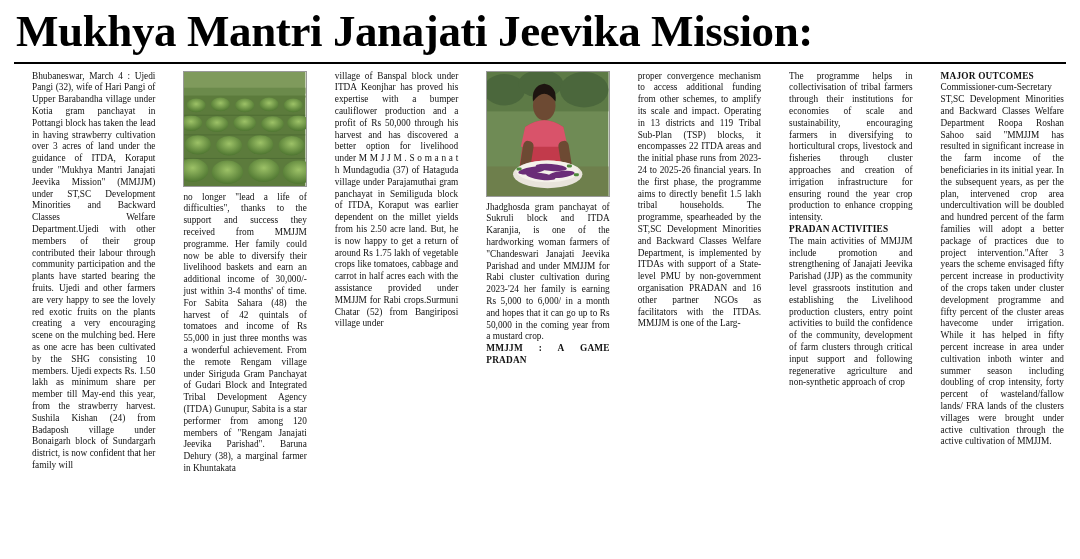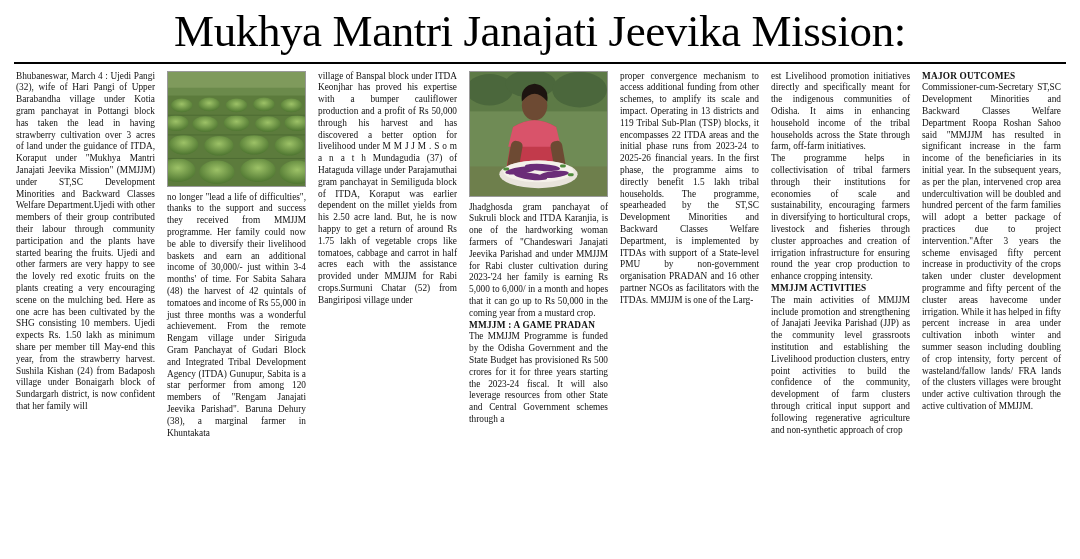--- a/index.html
+++ b/index.html
@@ -15,23 +15,23 @@
     color: #111;
     overflow: hidden;
   }
   .page {
     position: relative;
     width: 1080px;
     height: 559px;
     padding: 6px 10px 4px 10px;
   }
   .headline {
-    text-align: center;
+    text-align: left;
     font-family: "Liberation Serif", serif;
-    font-weight: normal;
+    font-weight: bold;
     font-size: 45px;
     line-height: 1.06;
     letter-spacing: -0.4px;
     color: #000;
     margin: 2px 0 4px 0;
     padding: 0 6px;
   }
   .headline .line2 { display: block; }
   .rule {
     border: none;
@@ -48,20 +48,21 @@
     width: 151px;
     padding: 0 6px;
     font-size: 9.3px;
     line-height: 1.27;
     text-align: justify;
     text-justify: inter-word;
     hyphens: auto;
     -webkit-hyphens: auto;
     overflow: hidden;
     height: 424px;
+    margin-left: 16px;
   }
   .col p { margin: 0; }
   .col p + p { margin-top: 0; text-indent: 0; }
   .photo-wrap {
     width: 100%;
     margin-bottom: 5px;
   }
   .photo {
     width: 100%;
     height: 116px;
@@ -172,31 +173,29 @@
           </g>
           <g fill="#4e8a3a">
             <rect x="34" y="97" width="6" height="3" rx="1.5"></rect>
             <rect x="92" y="94" width="6" height="3" rx="1.5"></rect>
             <rect x="100" y="103" width="6" height="3" rx="1.5"></rect>
           </g>
         </svg>
       </div>
       <p>Jhadghosda gram panchayat of Sukruli block and ITDA Karanjia, is one of the hardworking woman farmers of "Chandeswari Janajati Jeevika Parishad and under MMJJM for Rabi cluster cultivation during 2023-'24 her family is earning Rs 5,000 to 6,000/ in a month and hopes that it can go up to Rs 50,000 in the coming year from a mustard crop.</p>
       <p class="subhead">MMJJM : A GAME PRADAN</p>
-      <p>The MMJJM Programme is funded by the Odisha Government and the State Budget has provisioned Rs 500 crores for it for three years starting the 2023-24 fiscal. It will also leverage resources from other State and Central Government schemes through a</p>
     </div>
 
     <div class="col">
       <p>proper convergence mechanism to access additional funding from other schemes, to amplify its scale and impact. Operating in 13 districts and 119 Tribal Sub-Plan (TSP) blocks, it encompasses 22 ITDA areas and the initial phase runs from 2023-24 to 2025-26 financial years. In the first phase, the programme aims to directly benefit 1.5 lakh tribal households. The programme, spearheaded by the ST,SC Development Minorities and Backward Classes Welfare Department, is implemented by ITDAs with support of a State-level PMU by non-government organisation PRADAN and 16 other partner NGOs as facilitators with the ITDAs. MMJJM is one of the Larg-</p>
     </div>
 
     <div class="col">
-      <p>est Livelihood promotion initiatives directly and specifically meant for the indigenous communities of Odisha. It aims in enhancing household income of the tribal households across the State through farm, off-farm initiatives.</p>
       <p>The programme helps in collectivisation of tribal farmers through their institutions for economies of scale and sustainability, encouraging farmers in diversifying to horticultural crops, livestock and fisheries through cluster approaches and creation of irrigation infrastructure for ensuring round the year crop production to enhance cropping intensity.</p>
-      <p class="subhead">MMJJM ACTIVITIES</p>
+      <p class="subhead">PRADAN ACTIVITIES</p>
       <p>The main activities of MMJJM include promotion and strengthening of Janajati Jeevika Parishad (JJP) as the community level grassroots institution and establishing the Livelihood production clusters, entry point activities to build the confidence of the community, development of farm clusters through critical input support and following regenerative agriculture and non-synthetic approach of crop</p>
     </div>
 
     <div class="col">
       <p class="subhead">MAJOR OUTCOMES</p>
       <p>Commissioner-cum-Secretary ST,SC Development Minorities and Backward Classes Welfare Department Roopa Roshan Sahoo said "MMJJM has resulted in significant increase in the farm income of the beneficiaries in its initial year. In the subsequent years, as per the plan, intervened crop area undercultivation will be doubled and hundred percent of the farm families will adopt a better package of practices due to project intervention."After 3 years the scheme envisaged fifty percent increase in productivity of the crops taken under cluster development programme and fifty percent of the cluster areas havecome under irrigation. While it has helped in fifty percent increase in area under cultivation inboth winter and summer season including doubling of crop intensity, forty percent of wasteland/fallow lands/ FRA lands of the clusters villages were brought under active cultivation through the active cultivation of MMJJM.</p>
     </div>
 
   </div>
 </div>

